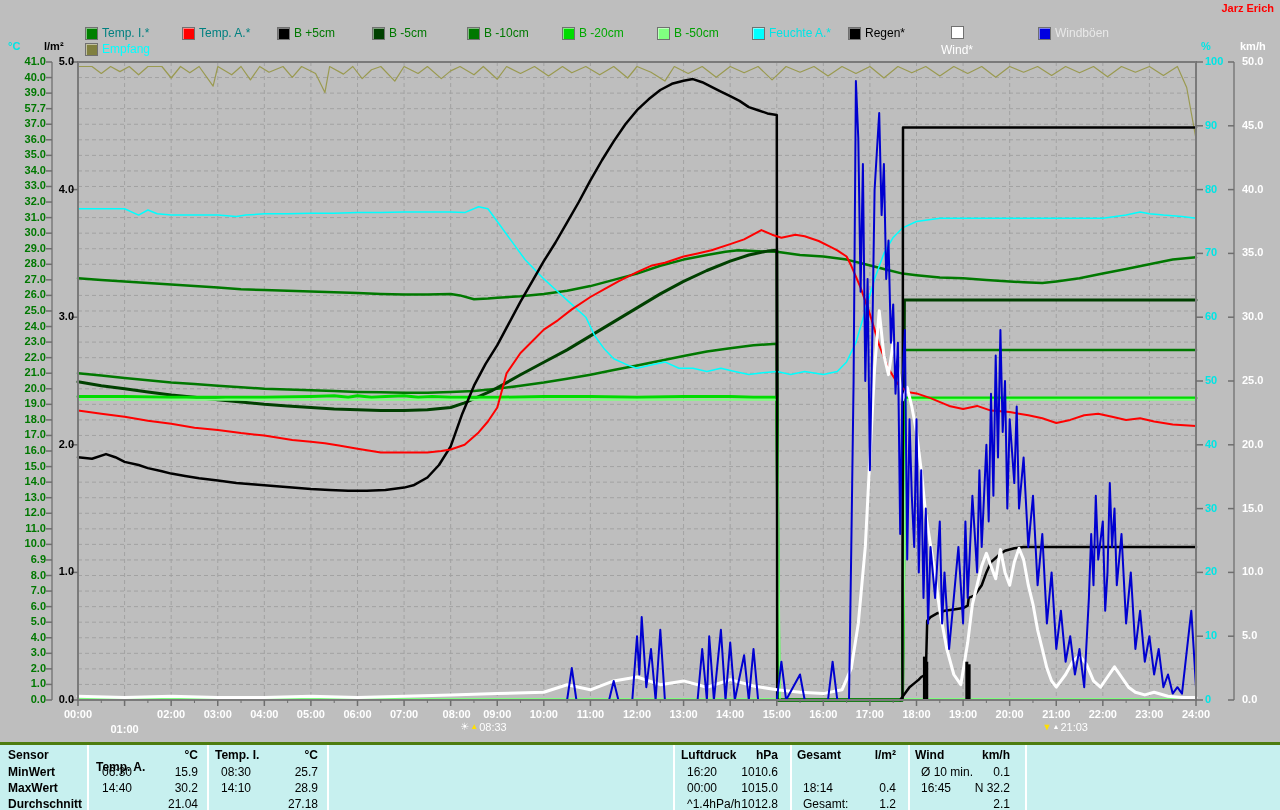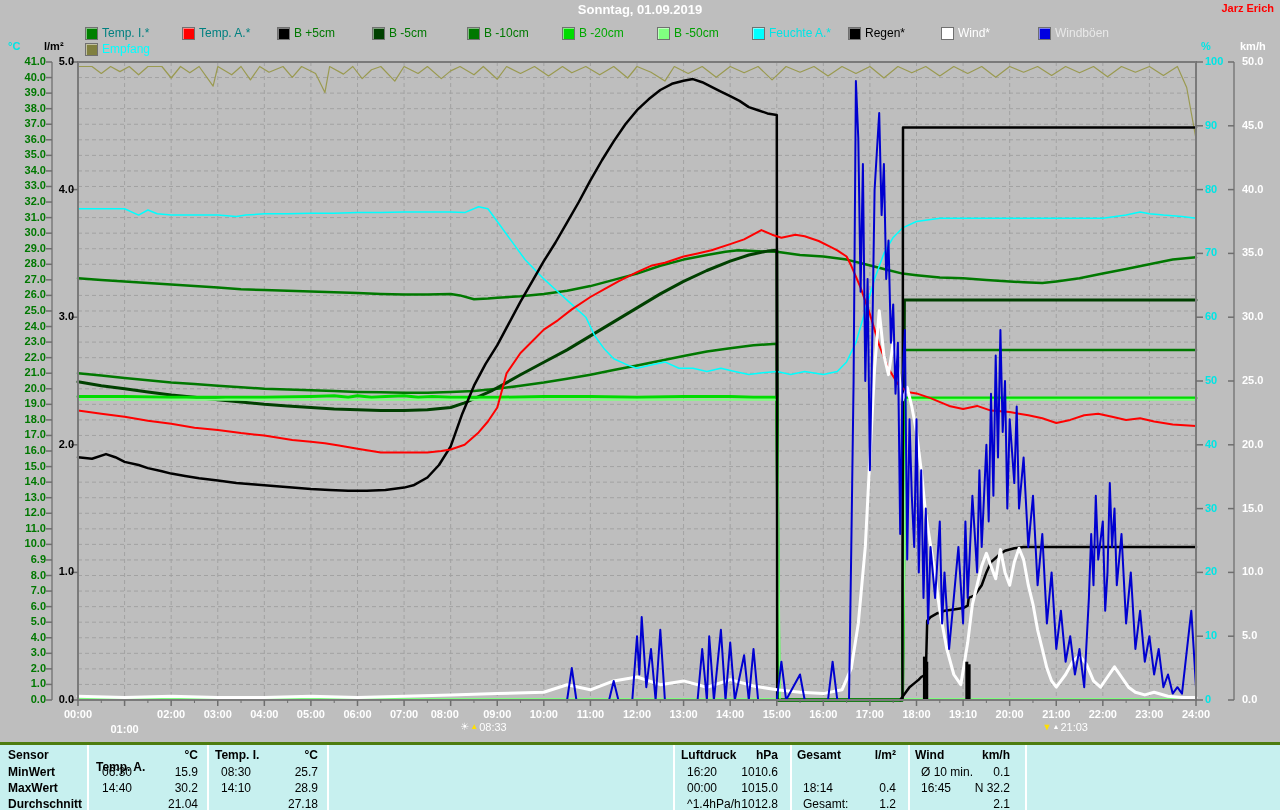--- a/index.html
+++ b/index.html
@@ -19,21 +19,20 @@
   #stats{position:absolute;left:0;top:742px;width:1280px;height:68px;background:#C7F0EF;
          border-top:3px solid #4d7c0f;font-size:12px;color:#000;}
   .tdiv{position:absolute;top:0;bottom:0;width:2px;background:#FFFFFF;}
   .tc{position:absolute;white-space:nowrap;line-height:15px;}
   .b{font-weight:bold;}
 </style>
 </head>
 <body>
 
 <div id="app">
-  <div class="ttl">Sonntag, 01.09.2019</div>
   <div class="usr">Jarz Erich</div>
   <svg id="plot" width="1280" height="810">
       <line x1="78" y1="684.439024390244" x2="1196" y2="684.439024390244" stroke="#A2A2A2" stroke-width="1" stroke-dasharray="4 3"></line>
       <line x1="78" y1="668.8780487804878" x2="1196" y2="668.8780487804878" stroke="#A2A2A2" stroke-width="1" stroke-dasharray="4 3"></line>
       <line x1="78" y1="653.3170731707318" x2="1196" y2="653.3170731707318" stroke="#A2A2A2" stroke-width="1" stroke-dasharray="4 3"></line>
       <line x1="78" y1="637.7560975609756" x2="1196" y2="637.7560975609756" stroke="#A2A2A2" stroke-width="1" stroke-dasharray="4 3"></line>
       <line x1="78" y1="622.1951219512196" x2="1196" y2="622.1951219512196" stroke="#A2A2A2" stroke-width="1" stroke-dasharray="4 3"></line>
       <line x1="78" y1="606.6341463414634" x2="1196" y2="606.6341463414634" stroke="#A2A2A2" stroke-width="1" stroke-dasharray="4 3"></line>
       <line x1="78" y1="591.0731707317074" x2="1196" y2="591.0731707317074" stroke="#A2A2A2" stroke-width="1" stroke-dasharray="4 3"></line>
       <line x1="78" y1="575.5121951219512" x2="1196" y2="575.5121951219512" stroke="#A2A2A2" stroke-width="1" stroke-dasharray="4 3"></line>
@@ -233,21 +232,21 @@
       <line x1="1196" y1="700" x2="1196" y2="706" stroke="#6E6E6E" stroke-width="1.5"></line>
     </svg>
   <div id="labels">
       <div class="axlbl" style="left: 8px; top: 40px; color: rgb(0, 229, 229);">°C</div>
       <div class="axlbl" style="left: 44px; top: 40px; color: rgb(0, 0, 0);">l/m²</div>
       <div class="axlbl" style="left: 1201px; top: 40px; color: rgb(0, 229, 229);">%</div>
       <div class="axlbl" style="left: 1240px; top: 40px; color: rgb(255, 255, 255);">km/h</div>
       <div class="axlbl" style="left: 6px; width: 40px; text-align: right; top: 55px; color: rgb(0, 120, 0);">41.0</div>
       <div class="axlbl" style="left: 6px; width: 40px; text-align: right; top: 70.561px; color: rgb(0, 120, 0);">40.0</div>
       <div class="axlbl" style="left: 6px; width: 40px; text-align: right; top: 86.122px; color: rgb(0, 120, 0);">39.0</div>
-      <div class="axlbl" style="left: 6px; width: 40px; text-align: right; top: 101.683px; color: rgb(0, 120, 0);">38.0</div>
+      <div class="axlbl" style="left: 6px; width: 40px; text-align: right; top: 101.683px; color: rgb(0, 120, 0);">57.7</div>
       <div class="axlbl" style="left: 6px; width: 40px; text-align: right; top: 117.244px; color: rgb(0, 120, 0);">37.0</div>
       <div class="axlbl" style="left: 6px; width: 40px; text-align: right; top: 132.805px; color: rgb(0, 120, 0);">36.0</div>
       <div class="axlbl" style="left: 6px; width: 40px; text-align: right; top: 148.366px; color: rgb(0, 120, 0);">35.0</div>
       <div class="axlbl" style="left: 6px; width: 40px; text-align: right; top: 163.927px; color: rgb(0, 120, 0);">34.0</div>
       <div class="axlbl" style="left: 6px; width: 40px; text-align: right; top: 179.488px; color: rgb(0, 120, 0);">33.0</div>
       <div class="axlbl" style="left: 6px; width: 40px; text-align: right; top: 195.049px; color: rgb(0, 120, 0);">32.0</div>
       <div class="axlbl" style="left: 6px; width: 40px; text-align: right; top: 210.61px; color: rgb(0, 120, 0);">31.0</div>
       <div class="axlbl" style="left: 6px; width: 40px; text-align: right; top: 226.171px; color: rgb(0, 120, 0);">30.0</div>
       <div class="axlbl" style="left: 6px; width: 40px; text-align: right; top: 241.732px; color: rgb(0, 120, 0);">29.0</div>
       <div class="axlbl" style="left: 6px; width: 40px; text-align: right; top: 257.293px; color: rgb(0, 120, 0);">28.0</div>
@@ -308,32 +307,32 @@
       <div class="axlbl" style="left: 1242px; top: 629.2px; color: rgb(255, 255, 255);">5.0</div>
       <div class="axlbl" style="left: 1242px; top: 693px; color: rgb(255, 255, 255);">0.0</div>
       <div class="axlbl" style="left: 58px; width: 40px; text-align: center; top: 708px; color: rgb(255, 255, 255);">00:00</div>
       <div class="axlbl" style="left: 104.583px; width: 40px; text-align: center; top: 708px; color: rgb(255, 255, 255); margin-top: 15px;">01:00</div>
       <div class="axlbl" style="left: 151.167px; width: 40px; text-align: center; top: 708px; color: rgb(255, 255, 255);">02:00</div>
       <div class="axlbl" style="left: 197.75px; width: 40px; text-align: center; top: 708px; color: rgb(255, 255, 255);">03:00</div>
       <div class="axlbl" style="left: 244.333px; width: 40px; text-align: center; top: 708px; color: rgb(255, 255, 255);">04:00</div>
       <div class="axlbl" style="left: 290.917px; width: 40px; text-align: center; top: 708px; color: rgb(255, 255, 255);">05:00</div>
       <div class="axlbl" style="left: 337.5px; width: 40px; text-align: center; top: 708px; color: rgb(255, 255, 255);">06:00</div>
       <div class="axlbl" style="left: 384.083px; width: 40px; text-align: center; top: 708px; color: rgb(255, 255, 255);">07:00</div>
-      <div class="axlbl" style="left: 430.667px; width: 40px; text-align: left; top: 708px; color: rgb(255, 255, 255);">08:00</div>
+      <div class="axlbl" style="left: 430.667px; width: 40px; text-align: right; top: 708px; color: rgb(255, 255, 255);">08:00</div>
       <div class="axlbl" style="left: 477.25px; width: 40px; text-align: center; top: 708px; color: rgb(255, 255, 255);">09:00</div>
       <div class="axlbl" style="left: 523.833px; width: 40px; text-align: center; top: 708px; color: rgb(255, 255, 255);">10:00</div>
       <div class="axlbl" style="left: 570.417px; width: 40px; text-align: center; top: 708px; color: rgb(255, 255, 255);">11:00</div>
       <div class="axlbl" style="left: 617px; width: 40px; text-align: center; top: 708px; color: rgb(255, 255, 255);">12:00</div>
       <div class="axlbl" style="left: 663.583px; width: 40px; text-align: center; top: 708px; color: rgb(255, 255, 255);">13:00</div>
       <div class="axlbl" style="left: 710.167px; width: 40px; text-align: center; top: 708px; color: rgb(255, 255, 255);">14:00</div>
       <div class="axlbl" style="left: 756.75px; width: 40px; text-align: center; top: 708px; color: rgb(255, 255, 255);">15:00</div>
       <div class="axlbl" style="left: 803.333px; width: 40px; text-align: center; top: 708px; color: rgb(255, 255, 255);">16:00</div>
       <div class="axlbl" style="left: 849.917px; width: 40px; text-align: center; top: 708px; color: rgb(255, 255, 255);">17:00</div>
       <div class="axlbl" style="left: 896.5px; width: 40px; text-align: center; top: 708px; color: rgb(255, 255, 255);">18:00</div>
-      <div class="axlbl" style="left: 943.083px; width: 40px; text-align: center; top: 708px; color: rgb(255, 255, 255);">19:10</div>
+      <div class="axlbl" style="left: 943.083px; width: 40px; text-align: center; top: 708px; color: rgb(255, 255, 255);">19:00</div>
       <div class="axlbl" style="left: 989.667px; width: 40px; text-align: center; top: 708px; color: rgb(255, 255, 255);">20:00</div>
       <div class="axlbl" style="left: 1036.25px; width: 40px; text-align: center; top: 708px; color: rgb(255, 255, 255);">21:00</div>
       <div class="axlbl" style="left: 1082.83px; width: 40px; text-align: center; top: 708px; color: rgb(255, 255, 255);">22:00</div>
       <div class="axlbl" style="left: 1129.42px; width: 40px; text-align: center; top: 708px; color: rgb(255, 255, 255);">23:00</div>
       <div class="axlbl" style="left: 1176px; width: 40px; text-align: center; top: 708px; color: rgb(255, 255, 255);">24:00</div>
     </div>
   <div id="legend">
       <div class="leg" style="left: 85px; top: 26px;">
         <span class="sq" style="background: rgb(0, 128, 0);"></span>
         <span style="color: rgb(0, 128, 128);">Temp. I.*</span>
@@ -363,21 +362,21 @@
         <span style="color: rgb(0, 160, 0);">B -50cm</span>
       </div>
       <div class="leg" style="left: 752px; top: 26px;">
         <span class="sq" style="background: rgb(0, 255, 255);"></span>
         <span style="color: rgb(0, 229, 229);">Feuchte A.*</span>
       </div>
       <div class="leg" style="left: 848px; top: 26px;">
         <span class="sq" style="background: rgb(0, 0, 0);"></span>
         <span style="color: rgb(0, 0, 0);">Regen*</span>
       </div>
-      <div class="leg" style="left: 941px; top: 26px;">
+      <div class="leg" style="left: 941px; top: 26px; flex-direction: column;">
         <span class="sq" style="background: rgb(255, 255, 255);"></span>
         <span style="color: rgb(255, 255, 255);">Wind*</span>
       </div>
       <div class="leg" style="left: 1038px; top: 26px;">
         <span class="sq" style="background: rgb(0, 0, 224);"></span>
         <span style="color: rgb(232, 232, 232);">Windböen</span>
       </div>
       <div class="leg" style="left: 85px; top: 42px;">
         <span class="sq" style="background: rgb(128, 128, 64);"></span>
         <span style="color: rgb(0, 255, 255);">Empfang</span>

